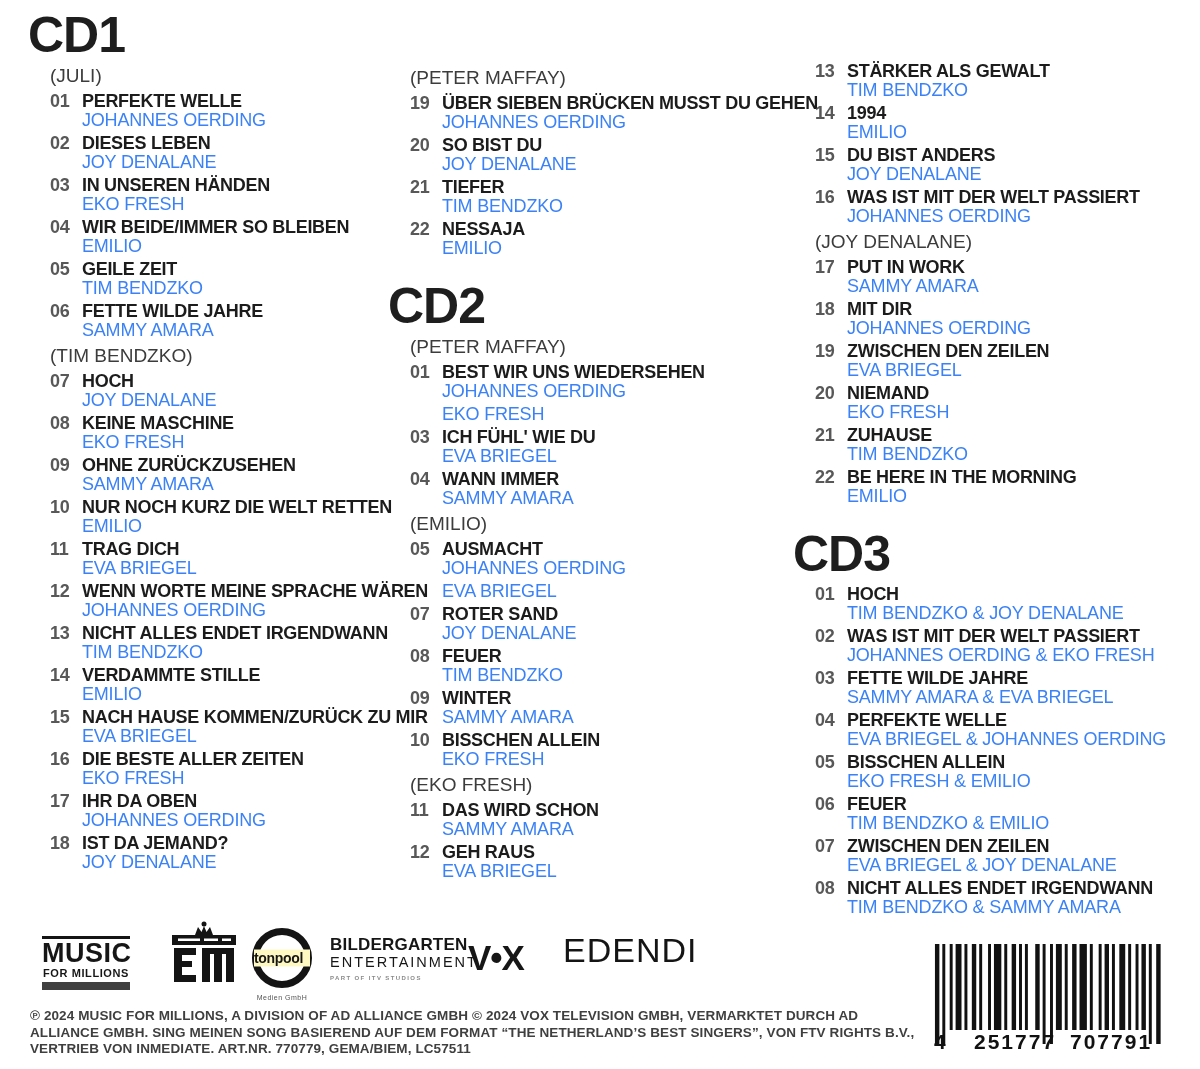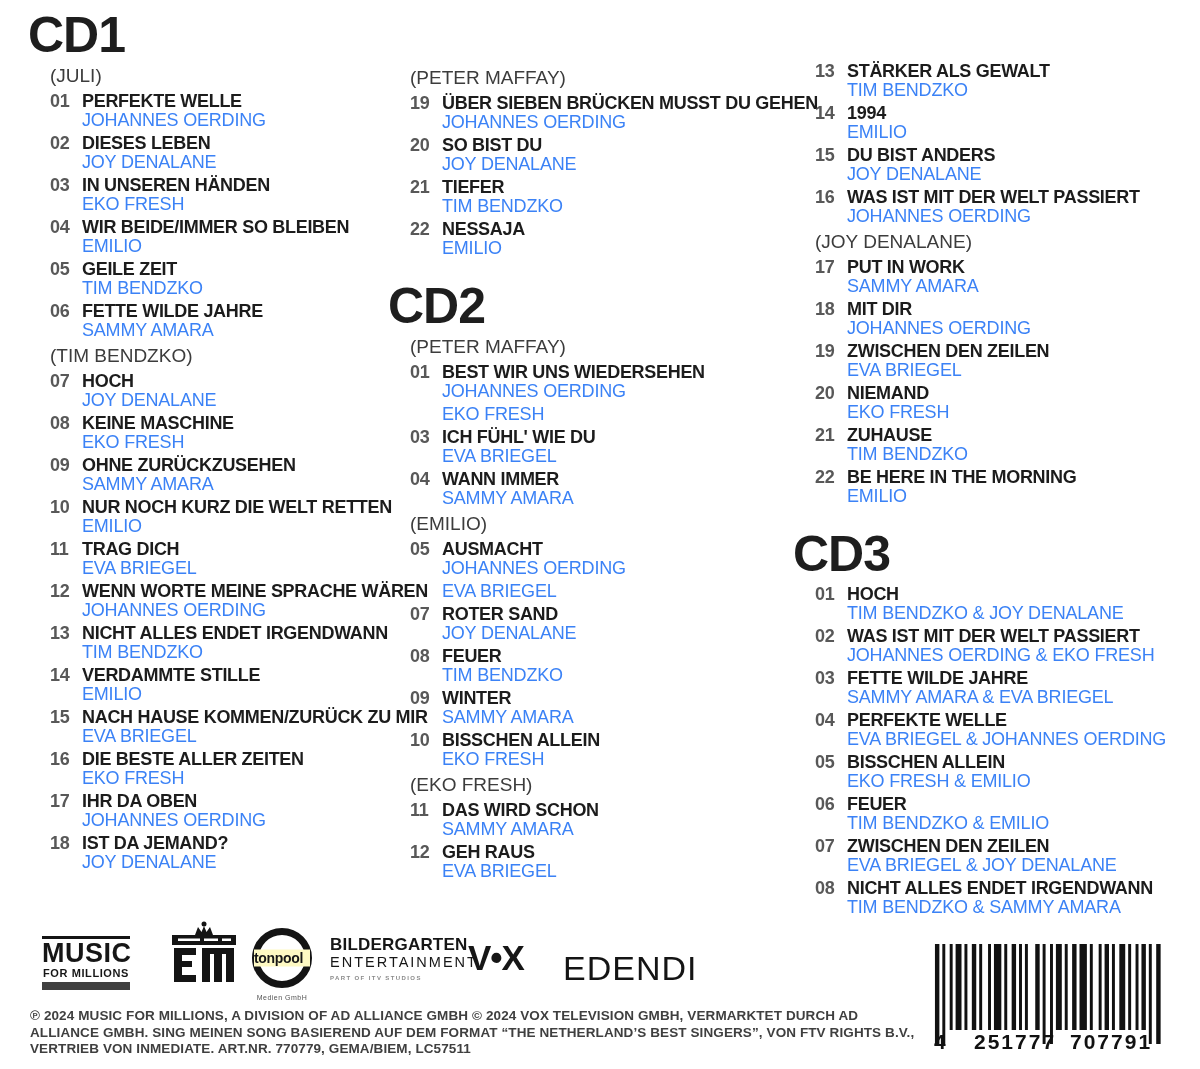--- a/index.html
+++ b/index.html
@@ -61,21 +61,21 @@
     text-align:left; padding:1px 0; letter-spacing:-0.3px;
   }
   .tp-sub { margin-top:6px; font-size:7px; color:#555; letter-spacing:0.5px; }
 
   .bg-logo { left:330px; top:18px; width:112px; text-align:left; }
   .bg-line1 { font-size:17px; line-height:18px; font-weight:700; letter-spacing:0.2px; }
   .bg-line2 { font-size:14.5px; line-height:16px; font-weight:400; letter-spacing:2px; }
   .bg-sub   { margin-top:5px; font-size:6px; color:#8a8a8a; letter-spacing:1.4px; font-weight:700; }
 
   .vox-logo { left:468px; top:22px; font-size:35px; line-height:36px; font-weight:900; letter-spacing:-1px; }
-  .edendi-logo { left:563px; top:32px; font-size:34px; line-height:36px; font-weight:400; letter-spacing:1px; color:#141414; }
+  .edendi-logo { left:563px; top:14px; font-size:34px; line-height:36px; font-weight:400; letter-spacing:1px; color:#141414; }
 
   
   .legal { position:absolute; left:30px; top:1008px; width:900px; }
   .legal-line {
     font-size:13.5px; line-height:16.5px; font-weight:700;
     color:#3f3f3f; letter-spacing:0.1px; white-space:nowrap;
   }
 
   
   .barcode { position:absolute; left:932px; top:944px; width:236px; height:110px; }

